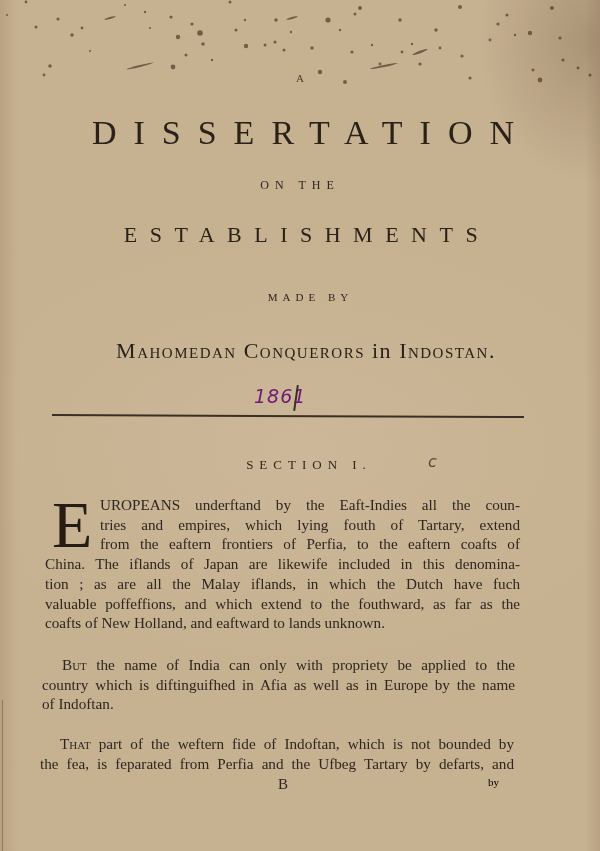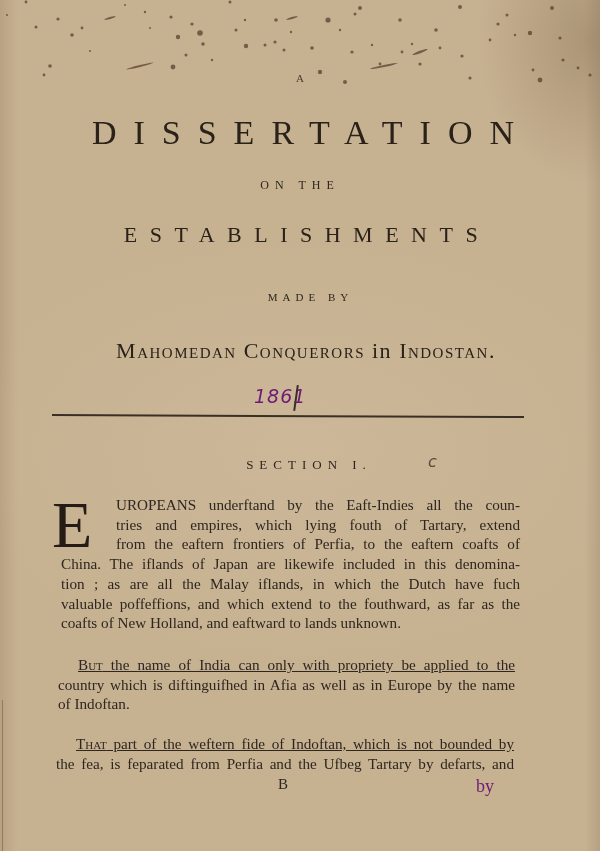--- a/index.html
+++ b/index.html
@@ -130,46 +130,46 @@
     }
     .para {
       position: absolute;
       left: 45px;
       width: 475px;
       font-size: 15.2px;
       line-height: 19.7px;
       text-align: justify;
       color: #2e2620;
     }
-    .para .line { display: block; white-space: nowrap; text-align-last: justify; text-align: justify; margin-left: 16px; }
+    .para .line { display: block; white-space: nowrap; text-align-last: justify; text-align: justify; }
     .para .line.last { text-align-last: left; }
     .para1 { top: 495px; }
     .para1 .indent { padding-left: 55px; }
     .drop-cap {
       position: absolute;
       left: 52px; top: 496px;
       font-size: 66px;
       line-height: 58px;
       color: #241c15;
     }
     .para2 { top: 655px; left: 42px; width: 473px; }
     .para3 { top: 734px; left: 40px; width: 474px; }
-    .first-indent { padding-left: 20px; text-decoration: underline; }
+    .first-indent { padding-left: 20px; }
     .sc { font-variant: small-caps; }
     .signature-b {
       position: absolute;
       left: 278px; top: 776px;
       font-size: 15px;
       color: #2e2620;
     }
     .catchword {
       position: absolute;
-      left: 476px; top: 776px;
-      font-size: 18px;
-      color: #701a75;
+      left: 488px; top: 776px;
+      font-size: 11px;
+      color: #000000;
     }
     .margin-line {
       position: absolute;
       left: 2px; top: 700px;
       width: 1px; height: 151px;
       background: rgba(90,70,50,0.45);
     }
   </style>
 </head>
 <body>

